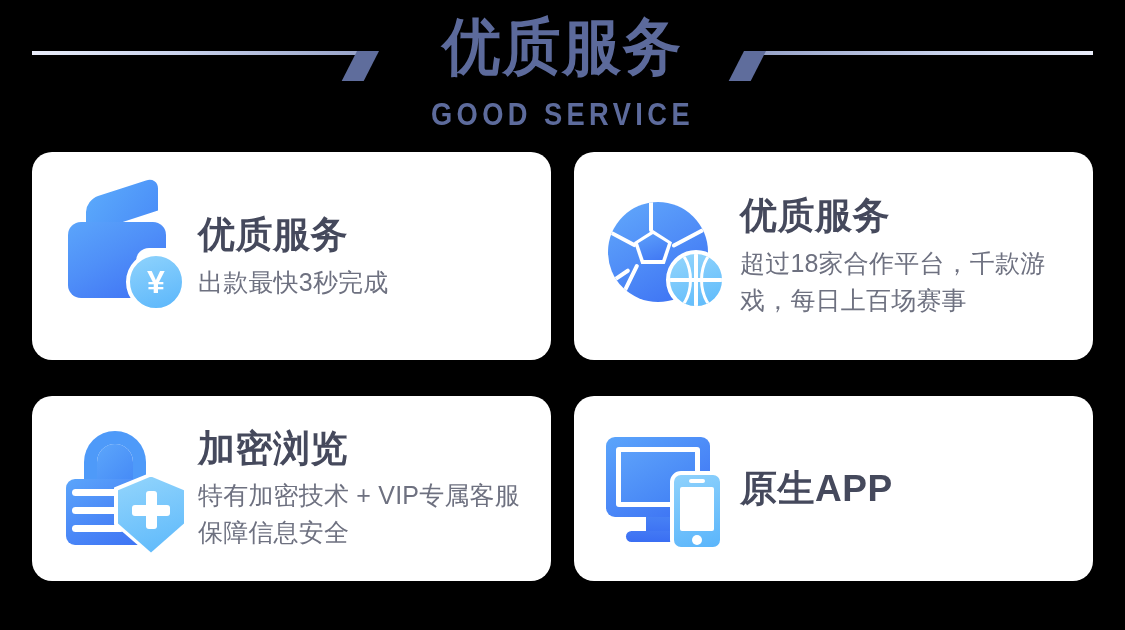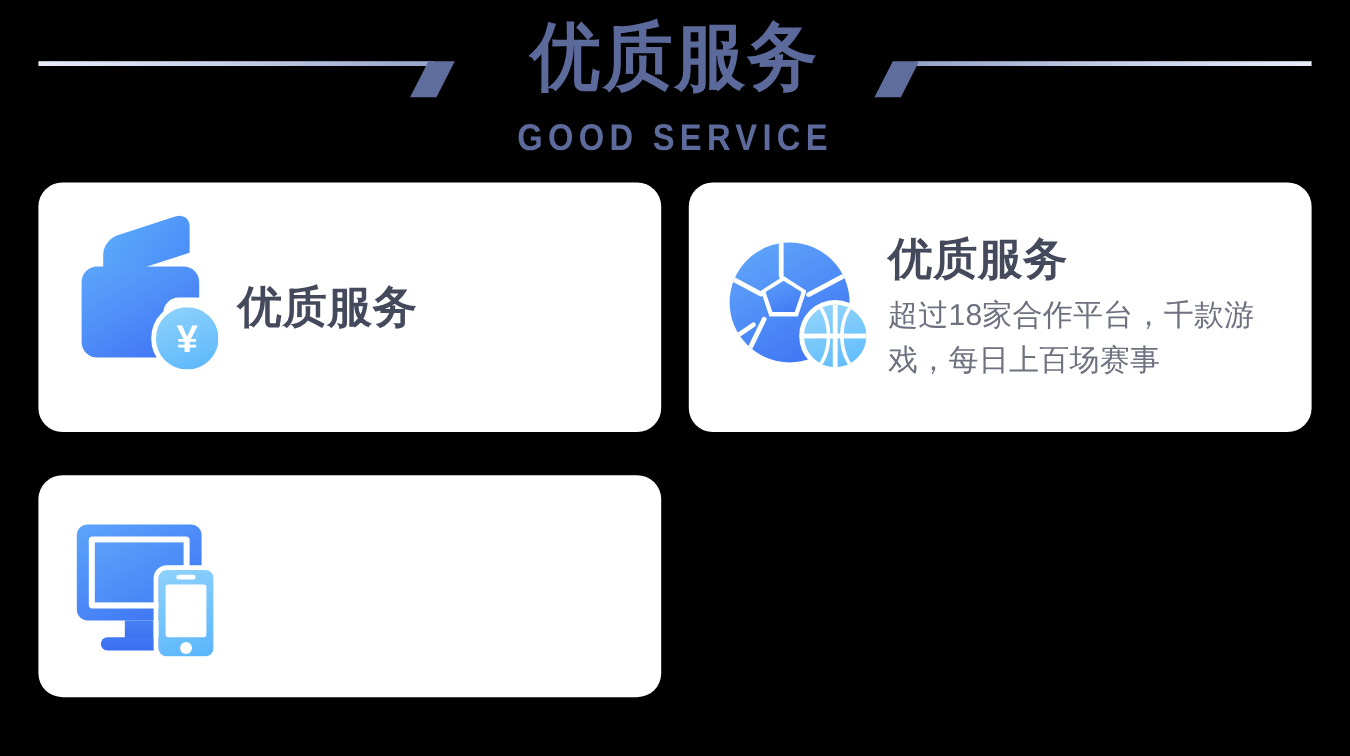--- a/index.html
+++ b/index.html
@@ -392,20 +392,21 @@
   <div class="card">
     <div class="card-icon">
       <div class="wallet-flap"></div>
       <div class="wallet-body"></div>
       <div class="wallet-notch"></div>
       <div class="wallet-dot"></div>
       <div class="wallet-coin">¥</div>
     </div>
     <div class="card-text">
       <div class="card-title">优质服务</div>
+      <div class="card-sub">出款最快3秒完成</div>
     </div>
   </div>
 
   <div class="card">
     <div class="card-icon">
       <div class="ball-soccer">
         <div class="pent pent-center"></div>
         <div class="pent-center-in"></div>
         <div class="seam" style="left:41px;top:-6px;width:4px;height:36px;"></div>
         <div class="seam" style="left:-4px;top:34px;width:34px;height:4px;transform:rotate(28deg);"></div>
@@ -421,30 +422,48 @@
         <div class="bk-c1"></div>
         <div class="bk-c2"></div>
       </div>
     </div>
     <div class="card-text">
       <div class="card-title">优质服务</div>
       <div class="card-sub">超过18家合作平台，千款游戏，每日上百场赛事</div>
     </div>
   </div>
 
+  <div class="card row2">
+    <div class="card-icon">
+      <div class="lock-shackle"></div>
+      <div class="lock-body"></div>
+      <div class="lock-slot slot1"></div>
+      <div class="lock-slot slot2"></div>
+      <div class="lock-slot slot3"></div>
+      <div class="lock-shield-border"></div>
+      <div class="lock-shield"></div>
+      <div class="plus-h"></div>
+      <div class="plus-v"></div>
+    </div>
+    <div class="card-text">
+      <div class="card-title">加密浏览</div>
+      <div class="card-sub">特有加密技术 + VIP专属客服保障信息安全</div>
+    </div>
+  </div>
 
   <div class="card row2">
     <div class="card-icon">
       <div class="mon-outer"></div>
       <div class="mon-inner"></div>
       <div class="mon-screen"></div>
       <div class="mon-neck"></div>
       <div class="mon-base"></div>
       <div class="phone-outer"></div>
       <div class="phone-screen"></div>
       <div class="phone-speaker"></div>
       <div class="phone-home"></div>
     </div>
     <div class="card-text">
+      <div class="card-title">原生APP</div>
     </div>
   </div>
 
 </div>
 
 </body></html>

